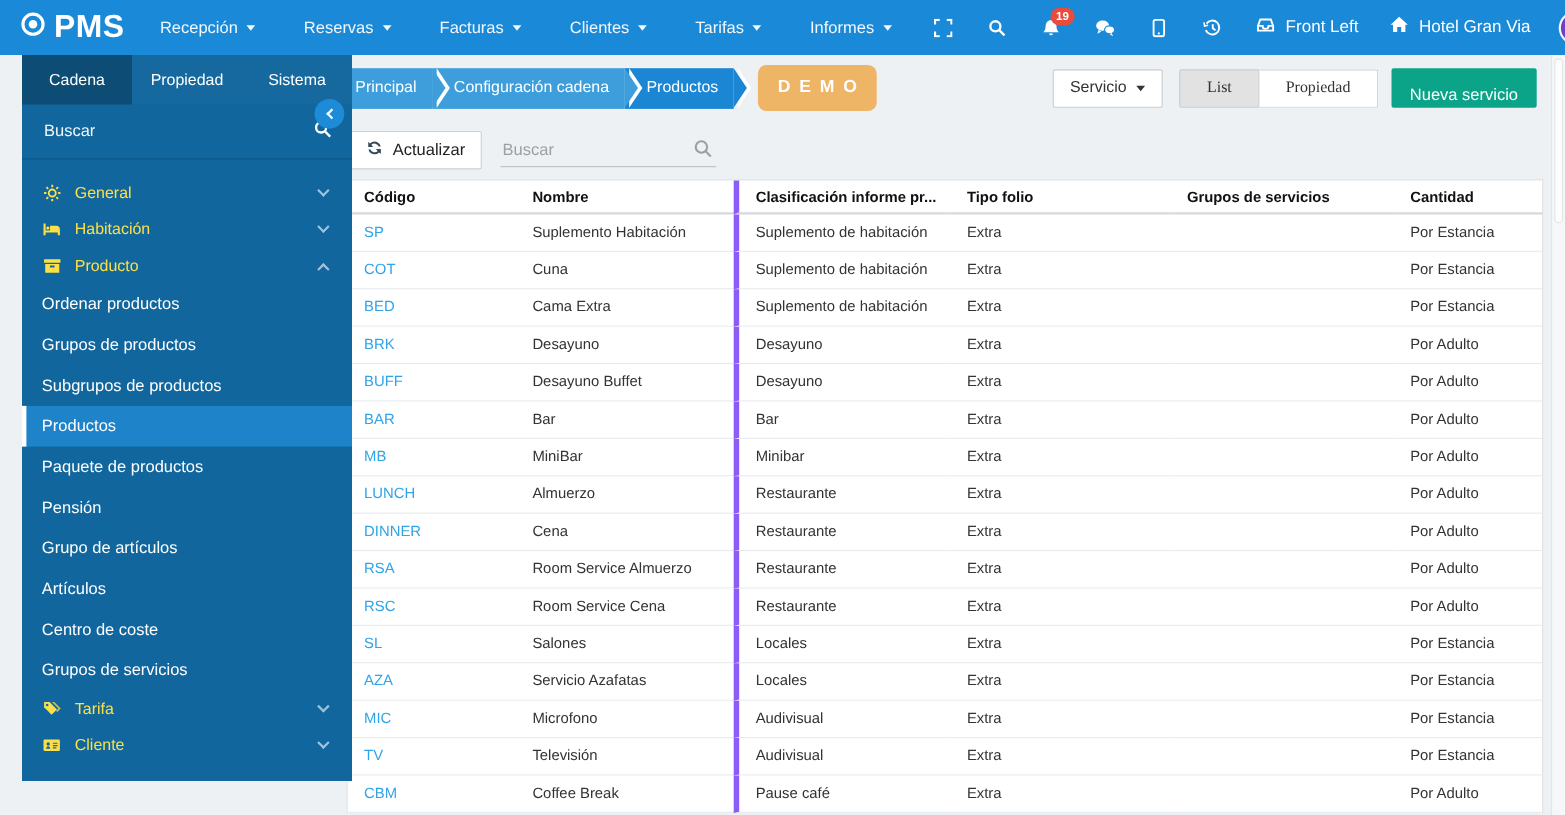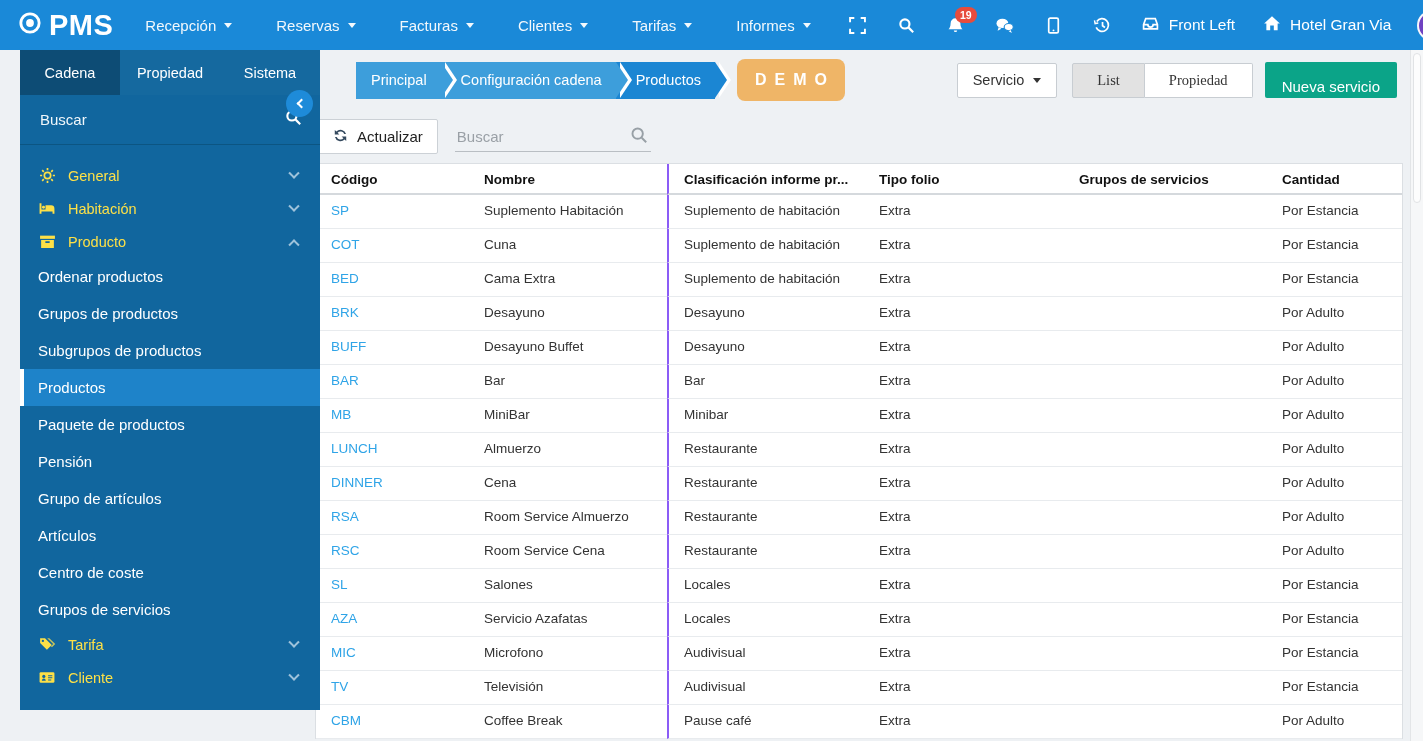--- a/index.html
+++ b/index.html
@@ -59,21 +59,21 @@
     display:flex; align-items:center; justify-content:center; }
   .chev-left { width:7px; height:7px; border-left:2.5px solid #fff;
     border-bottom:2.5px solid #fff; transform:rotate(45deg); margin-left:3px; }
   
   .content { position:absolute; left:300px; top:50px; width:1123px; height:691px; }
   .scroll-strip { position:absolute; right:0; top:0; width:13px; height:691px;
     background:#f6f7f8; border-left:1px solid #e3e5e7; cursor:pointer; }
   .scroll-thumb { margin:3px 2px 0 2px; height:150px; background:#fdfdfd;
     border:1px solid #e1e3e5; border-radius:5px; }
   .crumb-row { height:60px; display:flex; align-items:center; padding:0 26px 0 8px; }
-  .crumbs { display:flex; align-items:center;margin-left:48px; }
+  .crumbs { display:flex; align-items:center; }
   .crumb { position:relative; height:37px; line-height:37px; padding:0 14px 0 20px;
     color:#fff; font-size:14.5px; cursor:pointer; white-space:nowrap; }
   .crumbs .crumb:nth-child(1){ z-index:6; padding-left:15px; }
   .crumbs .crumb:nth-child(2){ z-index:4; }
   .crumbs .crumb:nth-child(3){ z-index:2; }
   .crumb.blue { background:#3d9edb; }
   .crumb.deep { background:#1b86d3; }
   .crumb::before { content:""; position:absolute; left:100%; top:0; margin-left:4px;
     border-top:18.5px solid transparent; border-bottom:18.5px solid transparent;
     border-left:12px solid #fff; z-index:1; }
@@ -109,21 +109,21 @@
   .table-search .mag { position:absolute; right:3px; top:4px; }
   
   .table-wrap { margin:0 20px 0 15px; background:#fff;
     border:1px solid #dbdfe3; border-bottom:none; }
   .grid-row { display:grid; grid-template-columns:153px 198px 197px 200px 203px 1fr; }
   .cell { white-space:nowrap; overflow:hidden; text-overflow:ellipsis; }
   .g-header .cell { font-weight:bold; font-size:13.5px; color:#111;
     padding:8px 10px 0 15px; height:31px; border-bottom:2px solid #d5d9dd; }
   .g-row .cell { font-size:13.5px; color:#333; padding:8px 10px 0 15px;
     height:34px; border-bottom:1px solid #e8ebee; }
-  .grid-row .cell:nth-child(3) { border-left:2px solid #8b5cf6; }
+  .grid-row .cell:nth-child(3) { border-left:5px solid #8b5cf6; }
   .cell.code { color:#2fa4e7; cursor:pointer; }
 </style>
 </head>
 <body>
 
 <div class="topnav">
   <div class="brand">
     <span>
       <svg width="24" height="24" viewBox="0 0 16 16">
           <circle cx="8" cy="8" r="6.1" fill="none" stroke="#fff" stroke-width="1.9"></circle>

